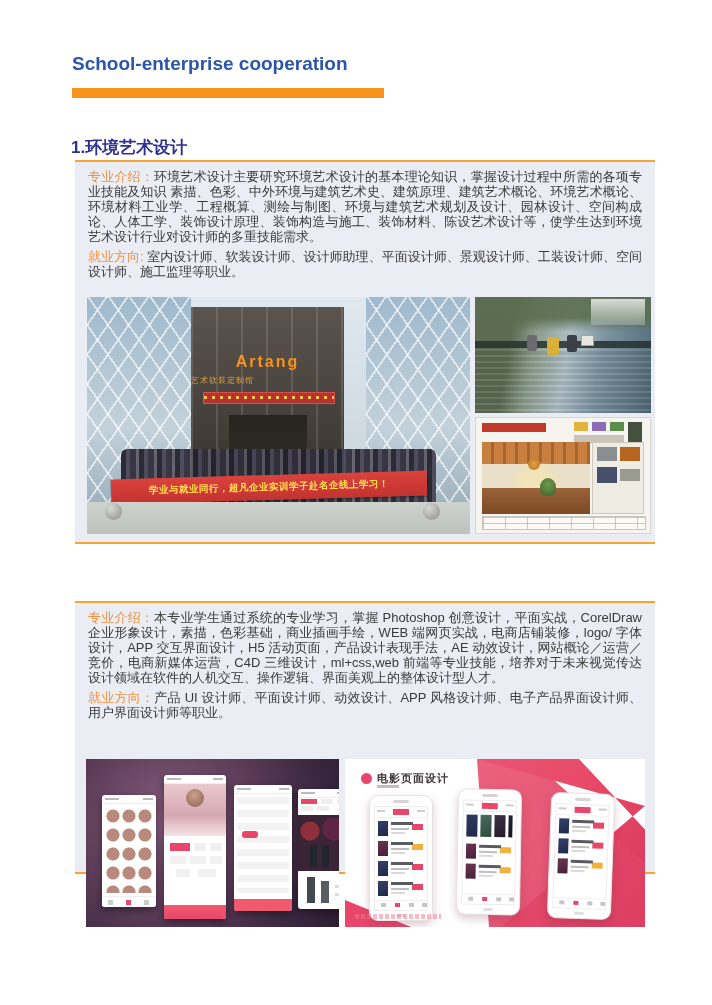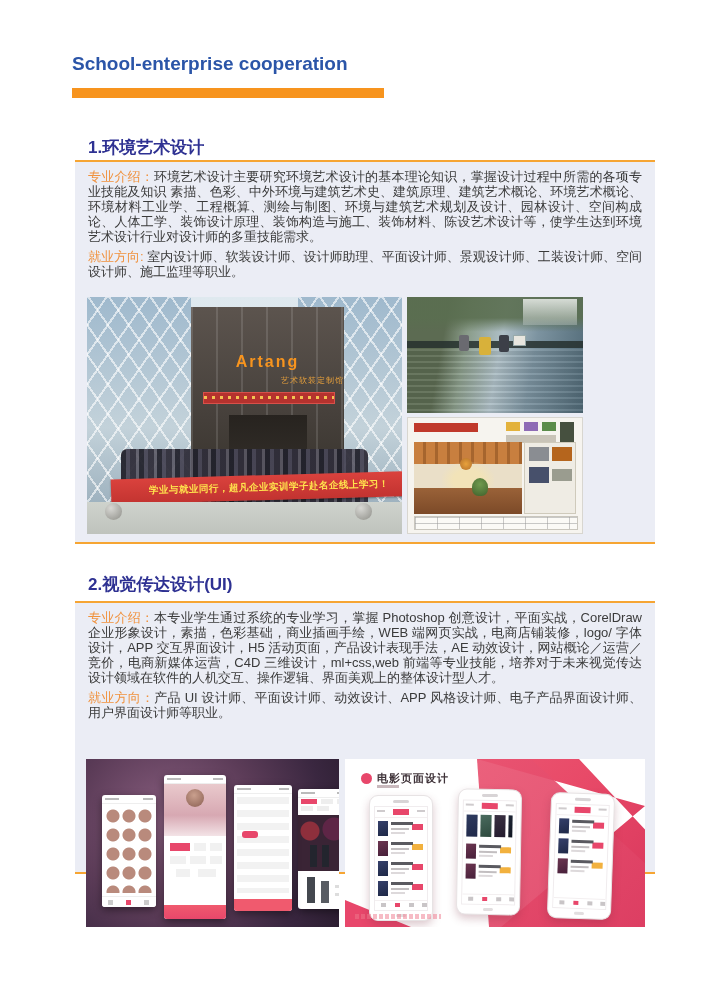--- a/index.html
+++ b/index.html
@@ -7,53 +7,53 @@
         font-family:"Liberation Sans",sans-serif;color:#3a3a3a;}
 
   
   .title-wrap{position:absolute;left:72px;top:50px;width:420px;}
   .title-bar{position:absolute;left:0;top:38px;width:312px;height:10px;background:#F7941E;z-index:0;}
   h1.main-title{position:relative;z-index:1;margin:0;font-family:"Liberation Serif",serif;
     font-size:40px;line-height:46px;font-weight:bold;color:#2E3192;letter-spacing:0;}
   .subtitle{position:relative;z-index:1;margin-top:3px;font-size:19px;font-weight:bold;color:#2B55A8;}
 
   
-  .sec-heading{position:absolute;left:88px;font-size:17px;font-weight:bold;color:#2E3192;}
+  .sec-heading{position:absolute;left:71px;font-size:17px;font-weight:bold;color:#2E3192;}
   .card{position:absolute;left:75px;width:580px;background:#EBEDF5;
         border-top:2px solid #F6A533;border-bottom:2px solid #F6A533;box-sizing:border-box;}
   .card .txt{padding:7px 13px 0 13px;}
   .para{margin:0 0 5px 0;font-size:13px;line-height:15px;text-align:justify;color:#3a3a3a;}
   .lbl{color:#F0923E;}
 
   #card1{top:160px;height:384px;}
   #card2{top:601px;height:273px;}
   #h1s{top:136px;}
   #h2s{top:573px;}
 
   .img-row1{position:absolute;left:12px;top:135px;display:flex;gap:5px;}
   .img-row2{position:absolute;left:11px;top:156px;display:flex;gap:6px;border-radius:20px;}
   .col{display:flex;flex-direction:column;gap:4px;}
 
   
   .ph{position:relative;overflow:hidden;}
-  .campus{width:315px;height:237px;background:linear-gradient(180deg,#dfe9ef,#cdd8de 70%,#c2c8c6);}
+  .campus{width:383px;height:237px;background:linear-gradient(180deg,#dfe9ef,#cdd8de 70%,#c2c8c6);}
   .glass{position:absolute;top:0;bottom:0;width:104px;
     background:
       repeating-linear-gradient(55deg, rgba(255,255,255,.6) 0 2px, rgba(0,0,0,0) 2px 17px),
       repeating-linear-gradient(-55deg, rgba(255,255,255,.6) 0 2px, rgba(0,0,0,0) 2px 17px),
       linear-gradient(180deg,#9fb9cd,#c3d2da 55%,#8fa5b4);}
   .glass.l{left:0;} .glass.r{right:0;}
   .facade{position:absolute;left:104px;width:153px;top:10px;bottom:30px;
     background:
       repeating-linear-gradient(90deg, rgba(255,255,255,.12) 0 2px, rgba(0,0,0,0) 2px 25px),
       linear-gradient(180deg,#5c544e,#46403b 55%,#343029);}
   .entrance{position:absolute;left:142px;width:78px;top:118px;bottom:32px;background:linear-gradient(180deg,#27231f,#3a352f);}
   .sign1{position:absolute;left:104px;width:153px;top:56px;text-align:center;
     color:#F7941E;font-size:16px;font-weight:bold;letter-spacing:2px;}
-  .sign2{position:absolute;left:104px;width:153px;top:78px;text-align:right;
+  .sign2{position:absolute;left:104px;width:153px;top:78px;text-align:left;
     color:#E8A13C;font-size:8px;letter-spacing:1px;}
   .redstrip{position:absolute;left:116px;width:130px;top:95px;height:10px;background:#B5322E;
     border:1px solid #d8504a;
     background-image:repeating-linear-gradient(90deg,rgba(255,220,90,.85) 0 3px,rgba(0,0,0,0) 3px 8px);
     background-size:100% 3px;background-position:0 3px;background-repeat:no-repeat;}
   .crowd{position:absolute;left:34px;right:34px;top:152px;height:56px;border-radius:6px 6px 0 0;
     background:
       repeating-linear-gradient(90deg, rgba(34,34,44,.95) 0 5px, rgba(72,70,86,.95) 5px 9px, rgba(48,46,58,.95) 9px 15px, rgba(90,88,100,.9) 15px 18px);}
   .banner{position:absolute;left:24px;width:316px;top:178px;height:25px;transform:rotate(-1.6deg);
     background:linear-gradient(180deg,#DA423D,#C23330);box-shadow:0 1px 2px rgba(0,0,0,.35);
@@ -277,21 +277,20 @@
             <div class="sk-lamp"></div>
             <div class="sk-plant"></div>
           </div>
           <div class="sk-panel"></div>
           <div class="sk-table"></div>
         </div>
       </div>
     </div>
   </div>
 
-  <div class="sec-heading" id="h2s">2.视觉传达设计(UI)</div>
 
   <div class="card" id="card2">
     <div class="txt">
       <p class="para"><span class="lbl">专业介绍：</span><span>本专业学生通过系统的专业学习，掌握 Photoshop 创意设计，平面实战，CorelDraw 企业形象设计，素描，色彩基础，商业插画手绘，WEB 端网页实战，电商店铺装修，logo/ 字体设计，APP 交互界面设计，H5 活动页面，产品设计表现手法，AE 动效设计，网站概论／运营／竞价，电商新媒体运营，C4D 三维设计，ml+css,web 前端等专业技能，培养对于未来视觉传达设计领域在软件的人机交互、操作逻辑、界面美观上的整体设计型人才。</span></p>
       <p class="para"><span class="lbl">就业方向：</span><span>产品 UI 设计师、平面设计师、动效设计、APP 风格设计师、电子产品界面设计师、用户界面设计师等职业。</span></p>
     </div>
 
     <div class="img-row2">
 
       <div class="ph appui">

